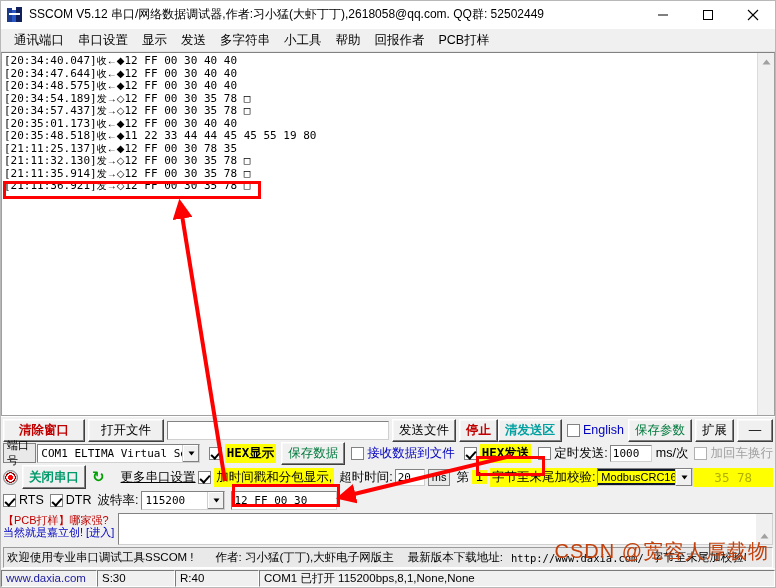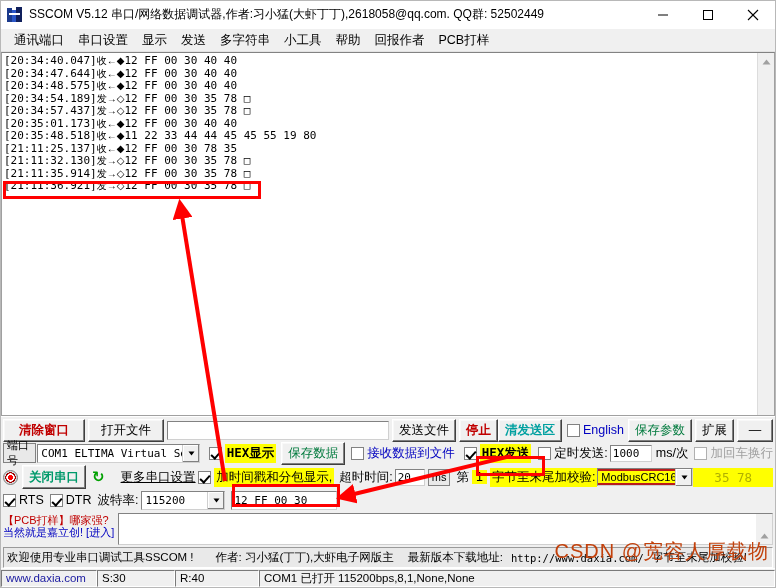--- a/index.html
+++ b/index.html
@@ -143,21 +143,21 @@
   }
   .combo .cval{
     flex:1 1 auto;padding:0 3px;font-family:"DejaVu Sans Mono","Liberation Mono",monospace;
     font-size:11px;white-space:nowrap;overflow:hidden;color:#000;
   }
   .combo .carrow{
     width:16px;height:17px;background:#f0f0f0;border-left:1px solid #cfcfcf;
     display:flex;align-items:center;justify-content:center;flex:0 0 auto;
     box-shadow: inset -1px -1px 0 #808080, inset 1px 1px 0 #fff;
   }
-  .combo.yellow{background:#b91c1c;}
+  .combo.yellow{background:#0f172a;}
   .combo.yellow .cval{background:#ffff00;font-family:"Liberation Sans","DejaVu Sans",sans-serif;}
   .radio-ind{
     width:15px;height:15px;border-radius:50%;
     background:radial-gradient(circle at 50% 50%, #ff0000 0 28%, #ffffff 30% 44%, #a00000 46% 56%, #d8d8d8 58% 100%);
     border:1px solid #808080;box-sizing:border-box;flex:0 0 auto;
   }
   .refresh{
     color:#00a000;font-size:15px;font-weight:bold;line-height:1;
     font-family:"DejaVu Sans","Liberation Sans",sans-serif;
   }

